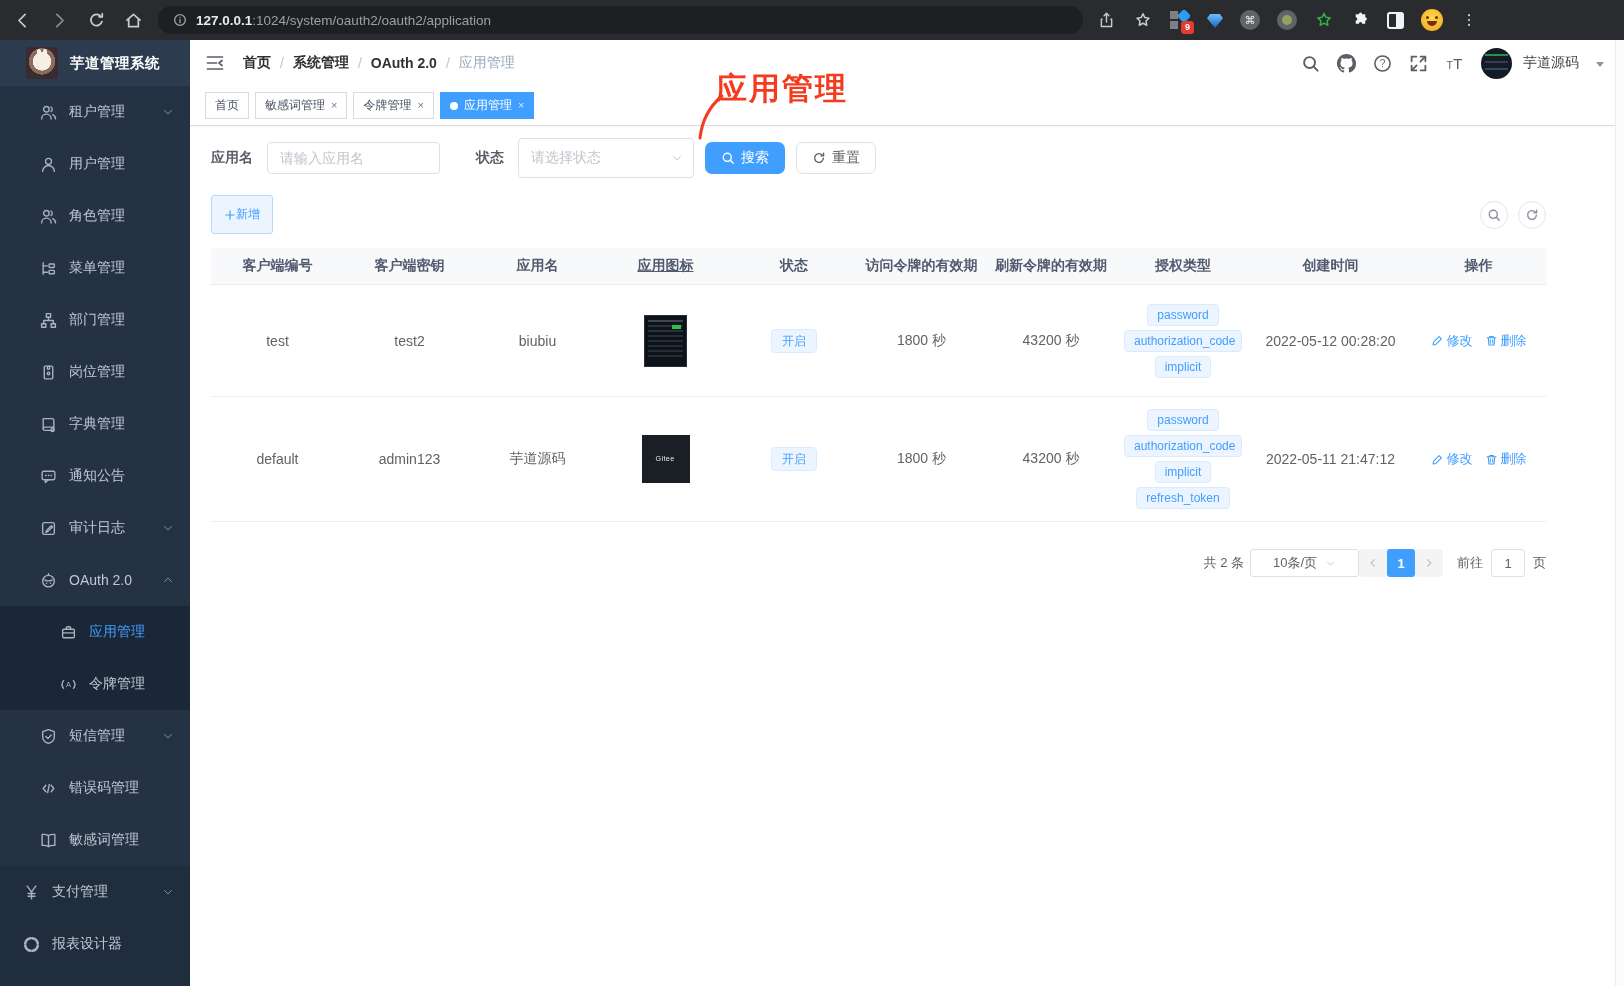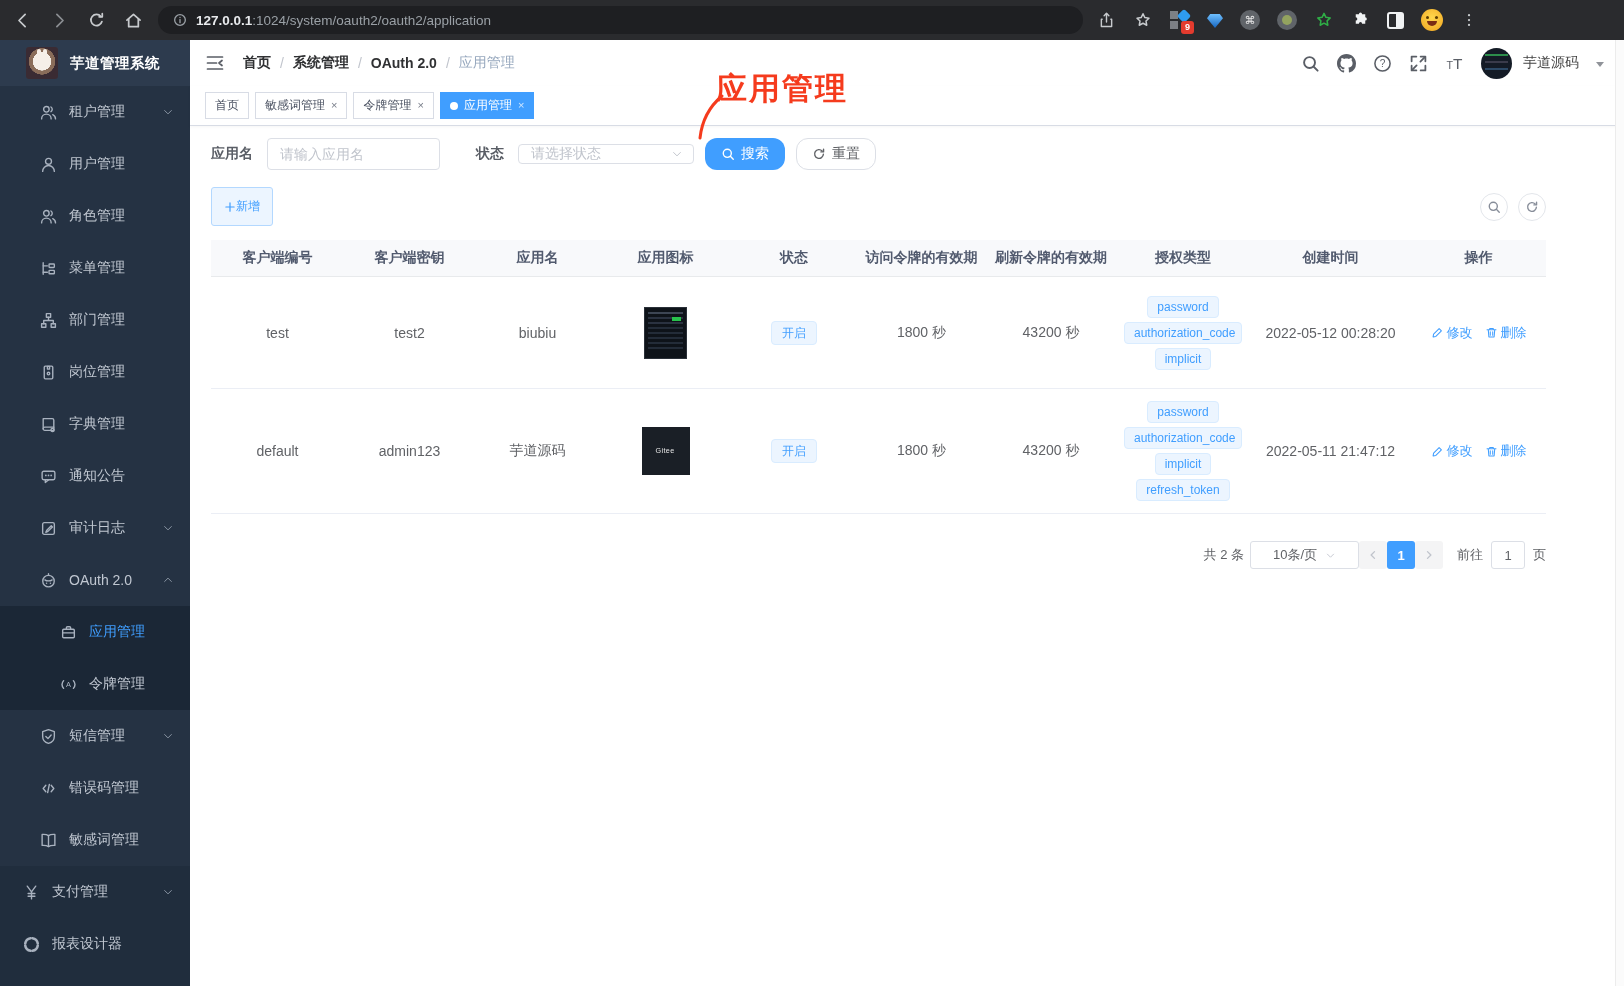--- a/index.html
+++ b/index.html
@@ -107,26 +107,26 @@
   .anno-stroke { position:absolute; left:498px; top:52px; width:40px; height:50px;
     z-index:20; color:#f53b1d; pointer-events:none; }
 
   
   .content { flex:1; padding:12px 0 0 21px; position:relative; }
   .filter-row { display:flex; align-items:center; }
   .f-label { font-size:14px; font-weight:700; color:#5a5e66; }
   .f-input { width:173px; height:32px; border:1px solid #dcdfe6; border-radius:4px;
     margin-left:14px; padding:0 12px; font-size:14px; color:#606266; outline:none; }
   .f-input::placeholder { color:#c0c4cc; }
-  .f-select { width:176px; height:20px; border:1px solid #dcdfe6; border-radius:4px;
+  .f-select { width:176px; height:40px; border:1px solid #dcdfe6; border-radius:4px;
     margin-left:14px; display:flex; align-items:center; padding:0 10px 0 12px;
     color:#c0c4cc; font-size:14px; cursor:pointer; }
   .f-select .sel-caret { margin-left:auto; width:12px; height:12px; color:#c0c4cc; }
   .gap36 { width:36px; }
-  .btn { height:32px; border-radius:12px; display:inline-flex; align-items:center;
+  .btn { height:32px; border-radius:7px; display:inline-flex; align-items:center;
     gap:6px; font-size:14px; padding:0 15px; cursor:pointer; border:1px solid transparent; }
   .btn-primary { background:#409eff; color:#fff; margin-left:11px; }
   .btn-plain { background:#fff; border-color:#dcdfe6; color:#606266; margin-left:11px; }
   .btn-ico { width:14px; height:14px; }
   .add-row { margin-top:17px; display:flex; align-items:center; width:1335px; }
   .btn-add { height:39px; padding:0 12px; font-size:12px; background:#ecf5ff;
     border:1px solid #b3d8ff; color:#409eff; border-radius:3px; display:inline-flex;
     align-items:center; gap:0; cursor:pointer; }
   .tool-circles { margin-left:auto; display:flex; gap:10px; }
   .tcircle { width:28px; height:28px; border-radius:50%; border:1px solid #e3e6eb;
@@ -621,21 +621,21 @@
               </span>
             </span>
         </span>
       </div>
 
       <div class="tbl">
         <div class="t-header" id="thead">
             <div class="t-cell t-h" style="width: 133px;">客户端编号</div>
             <div class="t-cell t-h" style="width: 131px;">客户端密钥</div>
             <div class="t-cell t-h" style="width: 125px;">应用名</div>
-            <div class="t-cell t-h" style="width: 131px;">应用图标</div>
+            <div class="t-cell t-h" style="width: 131px; text-decoration: underline;">应用图标</div>
             <div class="t-cell t-h" style="width: 126px;">状态</div>
             <div class="t-cell t-h" style="width: 129px;">访问令牌的有效期</div>
             <div class="t-cell t-h" style="width: 130px;">刷新令牌的有效期</div>
             <div class="t-cell t-h" style="width: 134px;">授权类型</div>
             <div class="t-cell t-h" style="width: 161px;">创建时间</div>
             <div class="t-cell t-h" style="width: 135px;">操作</div>
           </div>
         <div id="tbody">
             <div class="t-row">
               <div class="t-cell" style="width:133px">

